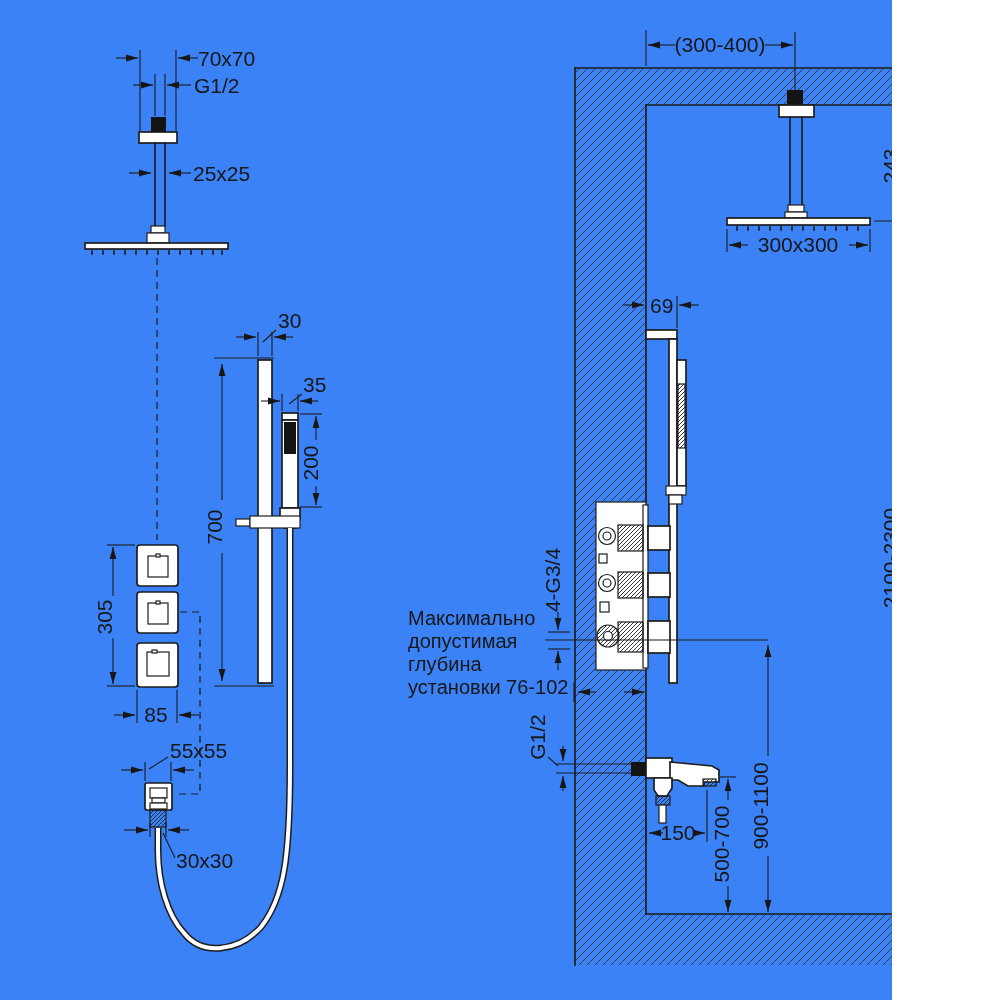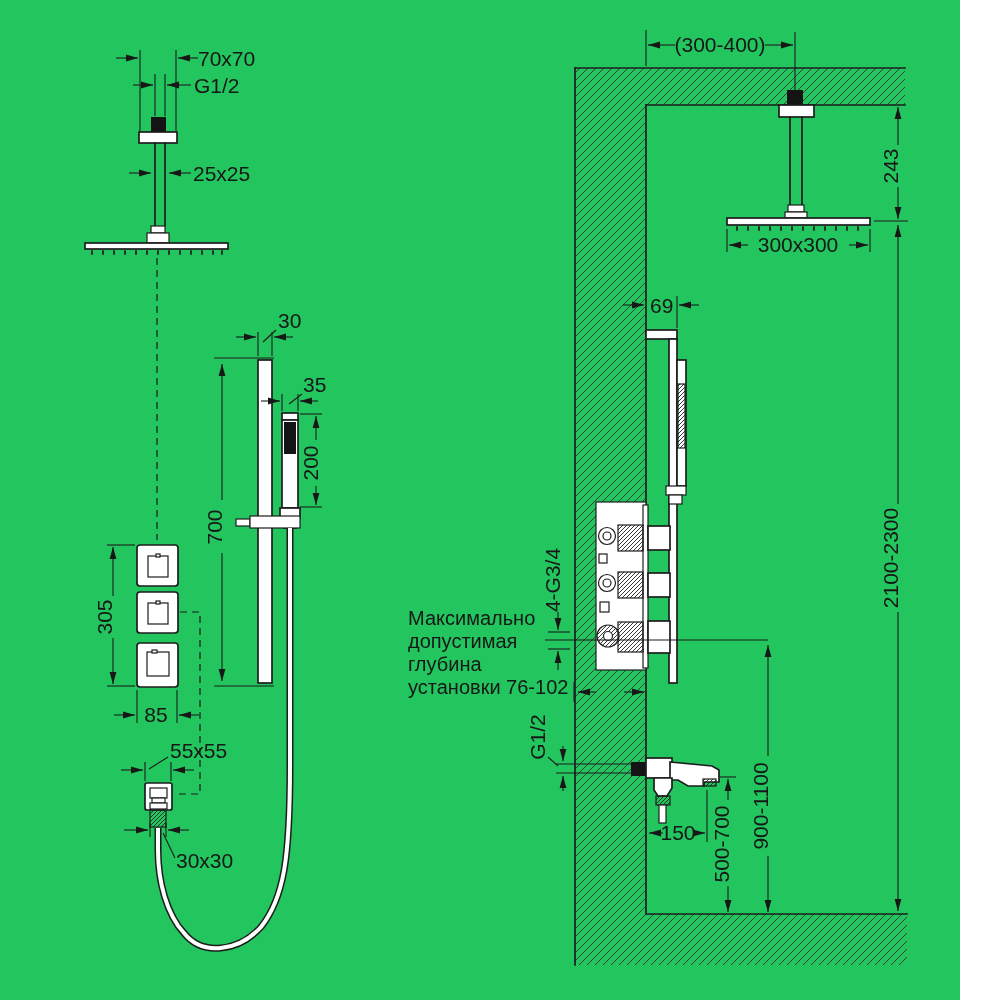--- a/index.html
+++ b/index.html
@@ -1,16 +1,16 @@
 <!DOCTYPE html>
 <html><head>
 <meta charset="utf-8">
 <style>
   html,body{margin:0;padding:0;background:#ffffff;}
-  #stage{position:relative;width:960px;height:1000px;background:#22c55e;overflow:hidden;}
+  #stage{position:relative;width:892px;height:1000px;background:#3b82f6;overflow:hidden;}
   svg{display:block;}
   svg text{font-family:"Liberation Sans","DejaVu Sans",sans-serif;font-size:21px;fill:#171717;}
   svg text.note{font-size:20px;}
   .ln{stroke:#1d1d1d;stroke-width:1.7;fill:none;stroke-linecap:square;}
   .thin{stroke:#1d1d1d;stroke-width:1.1;fill:none;}
   .dim{stroke:#1d1d1d;stroke-width:1.1;fill:none;}
   .shape{fill:#ffffff;stroke:#1d1d1d;stroke-width:1.7;}
   .shapethin{fill:#ffffff;stroke:#1d1d1d;stroke-width:1.2;}
   .solid{fill:#141414;stroke:none;}
   .dash{stroke:#1d1d1d;stroke-width:1.2;fill:none;stroke-dasharray:7 5;}

